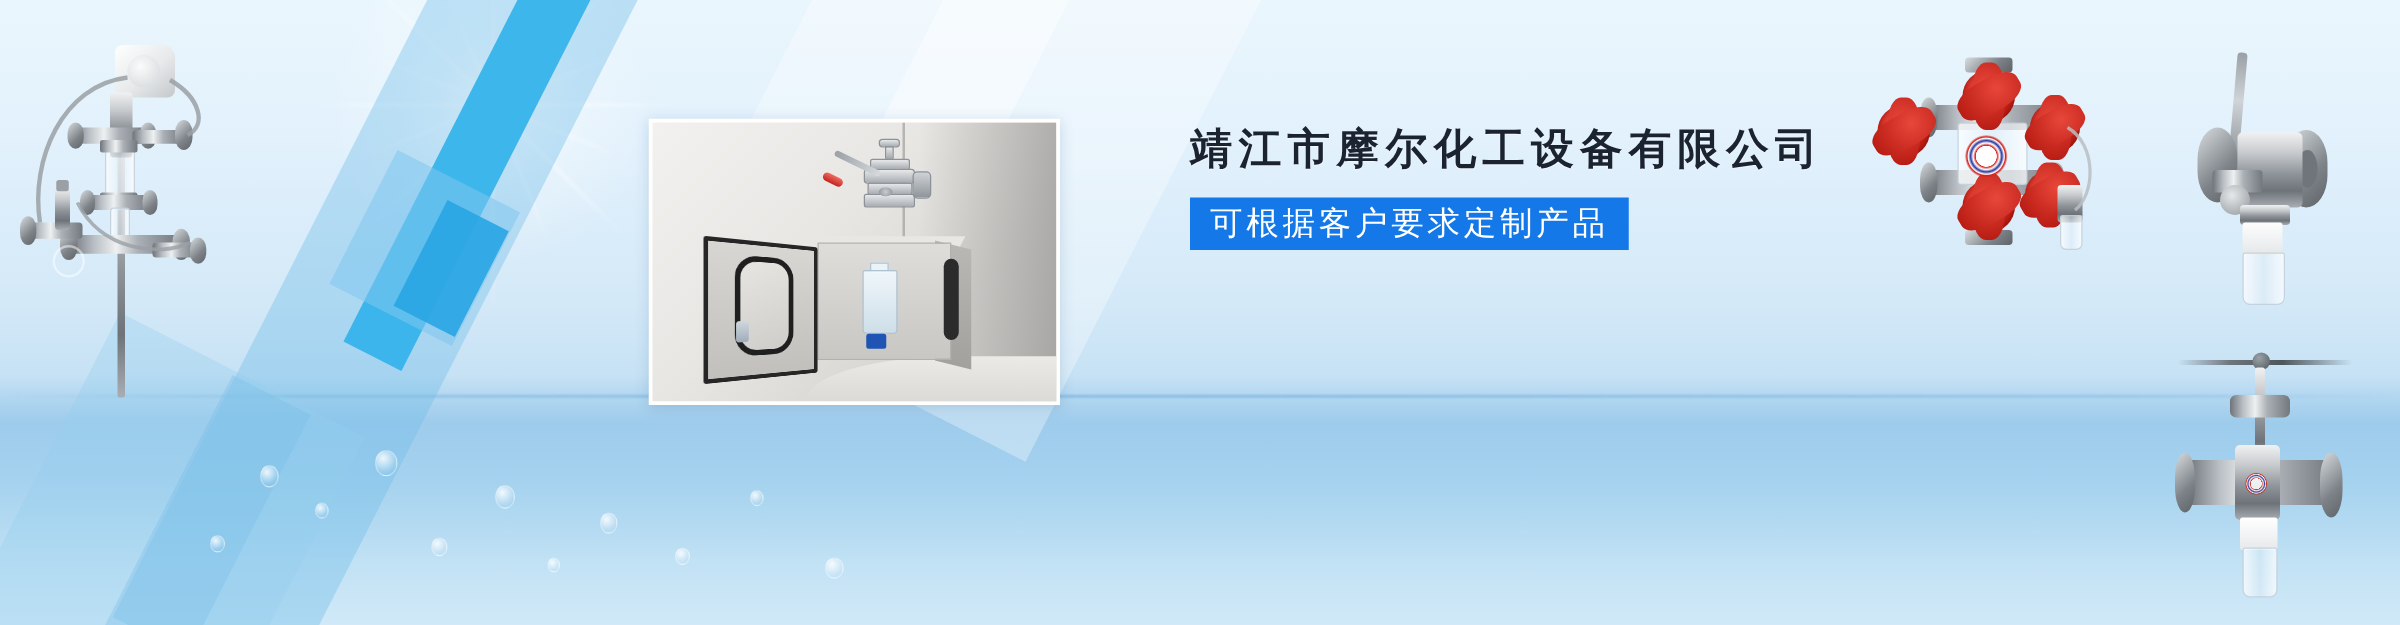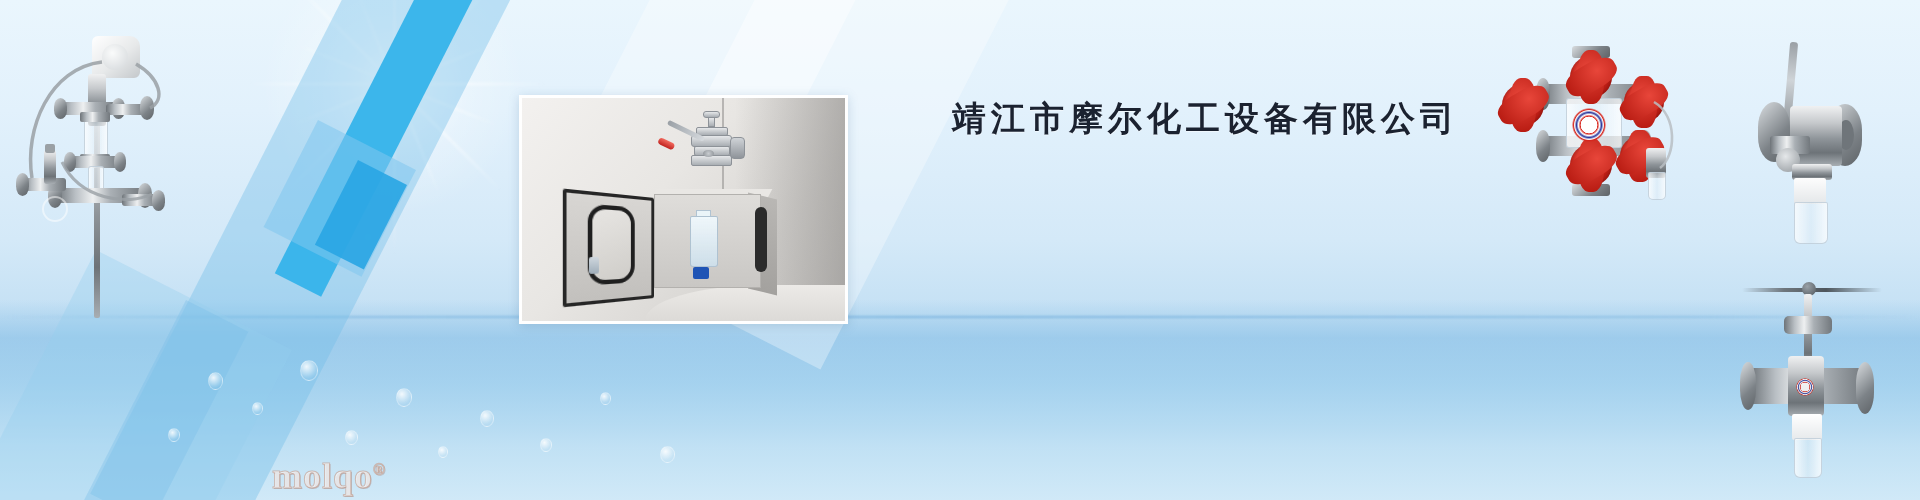--- a/index.html
+++ b/index.html
@@ -392,19 +392,17 @@
     <div class="prod flange" style="left:-10px;top:80px;width:16px;height:48px;"></div>
     <div class="prod flange" style="left:106px;top:80px;width:18px;height:52px;"></div>
     <div class="prod metal" style="left:38px;top:74px;width:36px;height:60px;border-radius:4px;"></div>
     <div class="prod emblem" style="left:46px;top:96px;width:18px;height:18px;opacity:.85;"></div>
     <div class="prod" style="left:42px;top:132px;width:30px;height:26px;background:linear-gradient(180deg,#ffffff,#e6e9eb);border-radius:2px;"></div>
     <div class="prod glass" style="left:44px;top:156px;width:26px;height:38px;border-radius:2px 2px 6px 6px;"></div>
   </div>
 
   <div class="copy">
     <div class="company-name">靖江市摩尔化工设备有限公司</div>
-  </div>
-
-  <div class="watermark">
-    <span>molqo</span><sup>®</sup>
-  </div>
+    <div><span class="cta">可根据客户要求定制产品</span></div>
+  </div>
+
 
 </div>
 
 </body></html>

